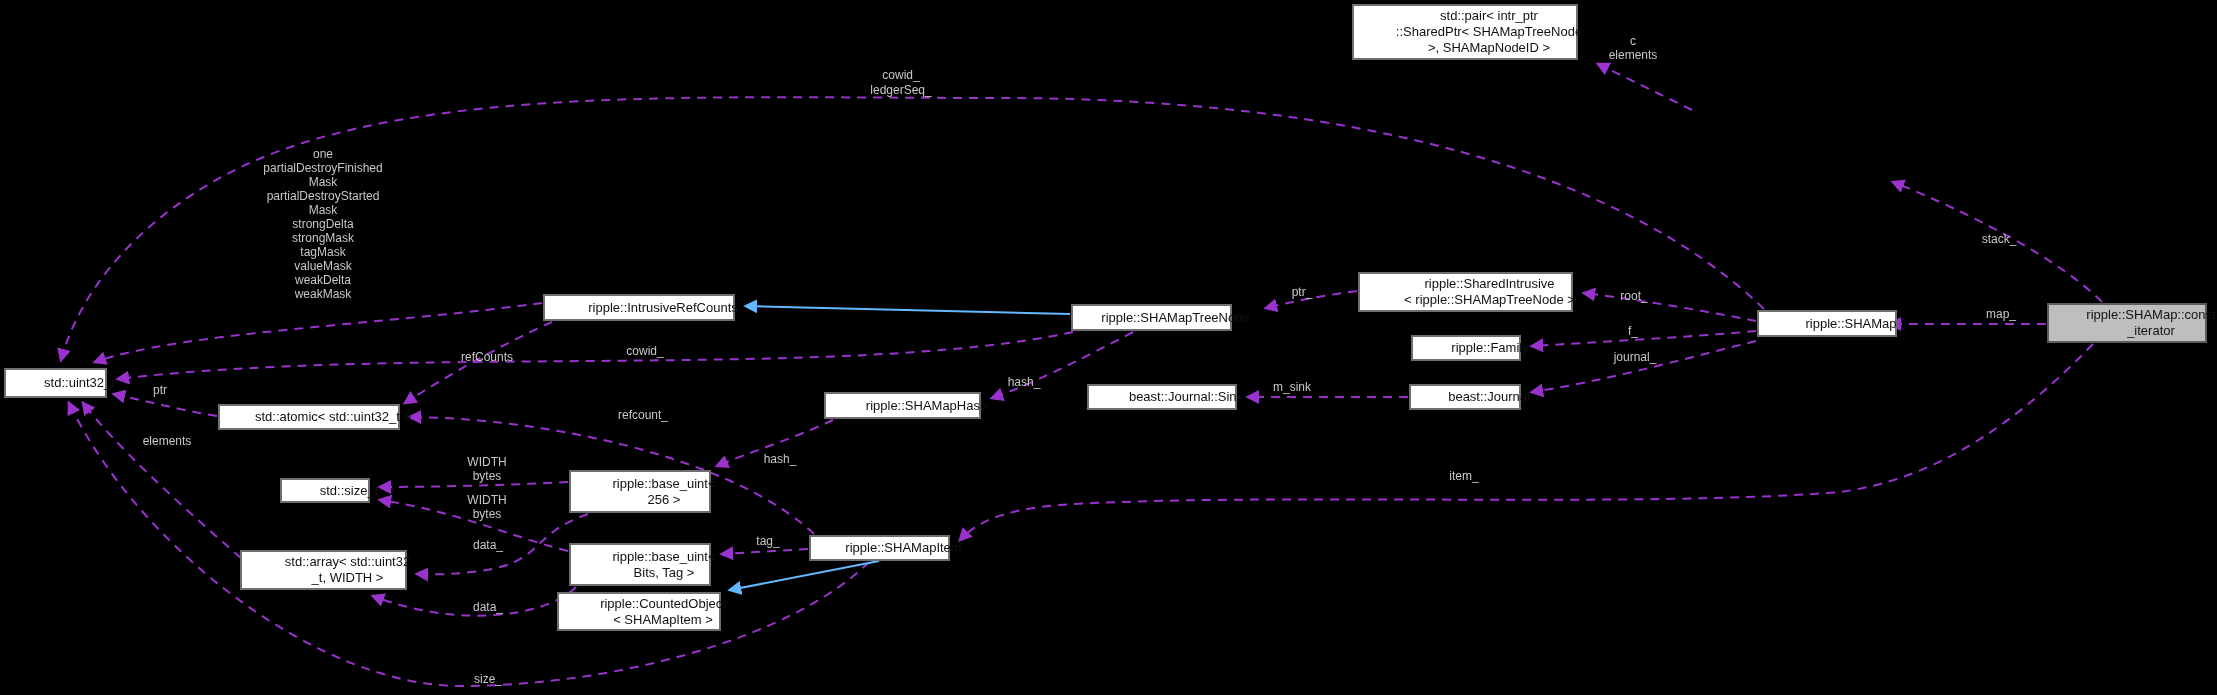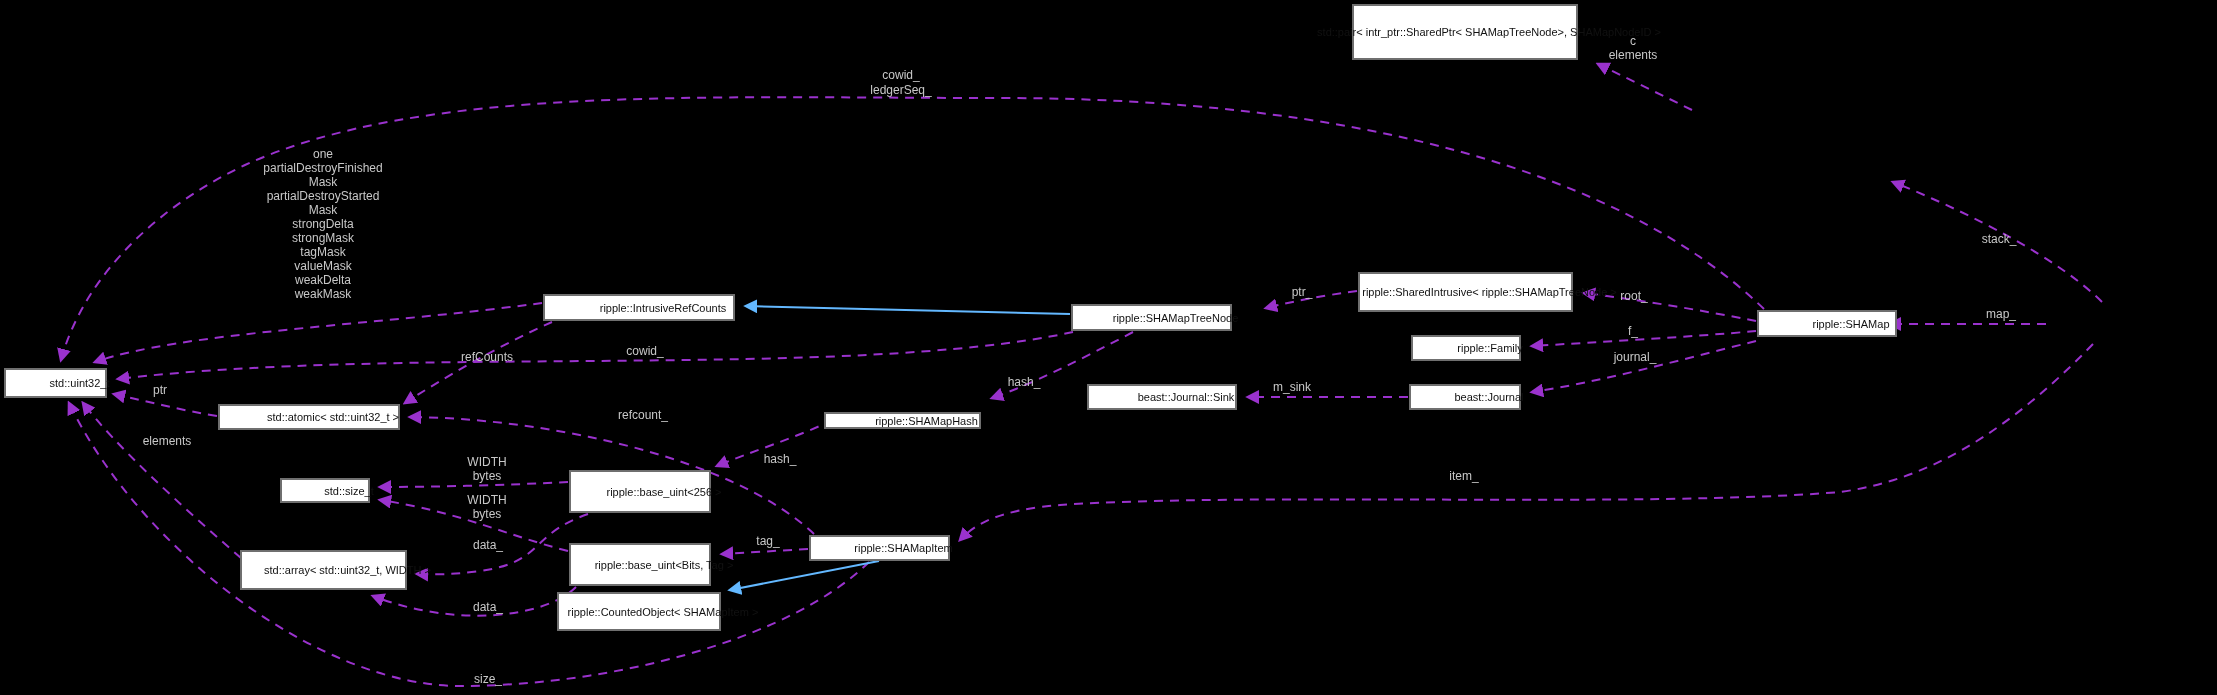--- a/index.html
+++ b/index.html
@@ -1,21 +1,21 @@
 <!DOCTYPE html>
 <html><head>
 <meta charset="utf-8">
 <style>
   html,body{margin:0;padding:0;background:#000;}
   #canvas{position:relative;width:2217px;height:695px;background:#000;overflow:hidden;
           font-family:"Liberation Sans","DejaVu Sans",sans-serif;}
   #edges{position:absolute;left:0;top:0;width:2217px;height:695px;pointer-events:none;}
   .node{position:absolute;box-sizing:border-box;background:#fff;border:2px solid #6f6f6f;
-        display:flex;justify-content:center;align-items:center;
-        color:#111;font-size:11px;line-height:16px;text-align:center;cursor:pointer;z-index:2;padding-left:48px;}
+        display:flex;flex-direction:column;justify-content:center;align-items:center;
+        color:#111;font-size:13px;line-height:16px;text-align:center;cursor:pointer;z-index:2;padding-left:48px;}
   .node.main{background:#bebebe;border-color:#5c5c5c;cursor:default;}
   .nl{white-space:pre;}
   .elabel{position:absolute;transform:translateX(-50%);color:#c8c8c8;font-size:12px;
           line-height:14px;white-space:pre;z-index:1;text-align:center;}
 </style>
 </head>
 <body>
 
 <div id="canvas">
 
@@ -71,30 +71,34 @@
   <div class="node" style="left:1071px;top:304px;width:161px;height:27px">
     <div class="nl">ripple::SHAMapTreeNode</div>
   </div>
   <div class="node" style="left:1358px;top:272px;width:215px;height:40px">
     <div class="nl">ripple::SharedIntrusive</div>
     <div class="nl">&lt; ripple::SHAMapTreeNode &gt;</div>
   </div>
   <div class="node" style="left:1757px;top:310px;width:140px;height:27px">
     <div class="nl">ripple::SHAMap</div>
   </div>
+  <div class="node main" style="left:2047px;top:303px;width:160px;height:40px">
+    <div class="nl">ripple::SHAMap::const</div>
+    <div class="nl">_iterator</div>
+  </div>
   <div class="node" style="left:1411px;top:335px;width:110px;height:26px">
     <div class="nl">ripple::Family</div>
   </div>
   <div class="node" style="left:1087px;top:384px;width:150px;height:26px">
     <div class="nl">beast::Journal::Sink</div>
   </div>
   <div class="node" style="left:1409px;top:384px;width:112px;height:26px">
     <div class="nl">beast::Journal</div>
   </div>
-  <div class="node" style="left:824px;top:412px;width:157px;height:17px">
+  <div class="node" style="left:824px;top:392px;width:157px;height:27px">
     <div class="nl">ripple::SHAMapHash</div>
   </div>
   <div class="node" style="left:4px;top:368px;width:103px;height:30px">
     <div class="nl">std::uint32_t</div>
   </div>
   <div class="node" style="left:218px;top:404px;width:182px;height:26px">
     <div class="nl">std::atomic&lt; std::uint32_t &gt;</div>
   </div>
   <div class="node" style="left:280px;top:478px;width:90px;height:25px">
     <div class="nl">std::size_t</div>

